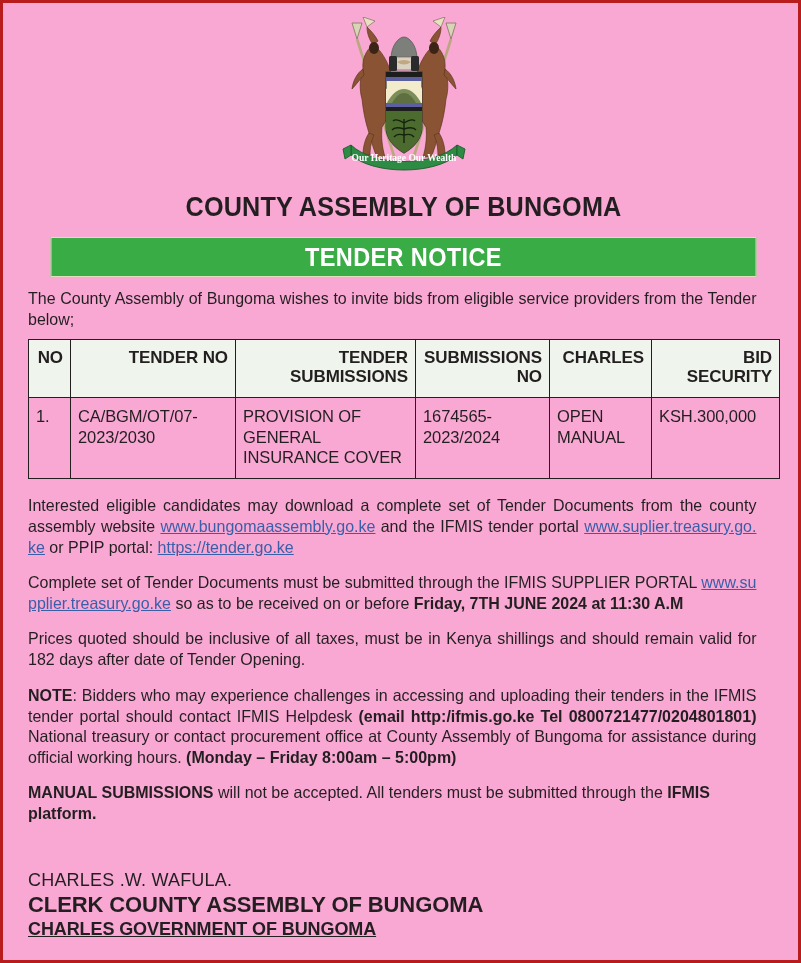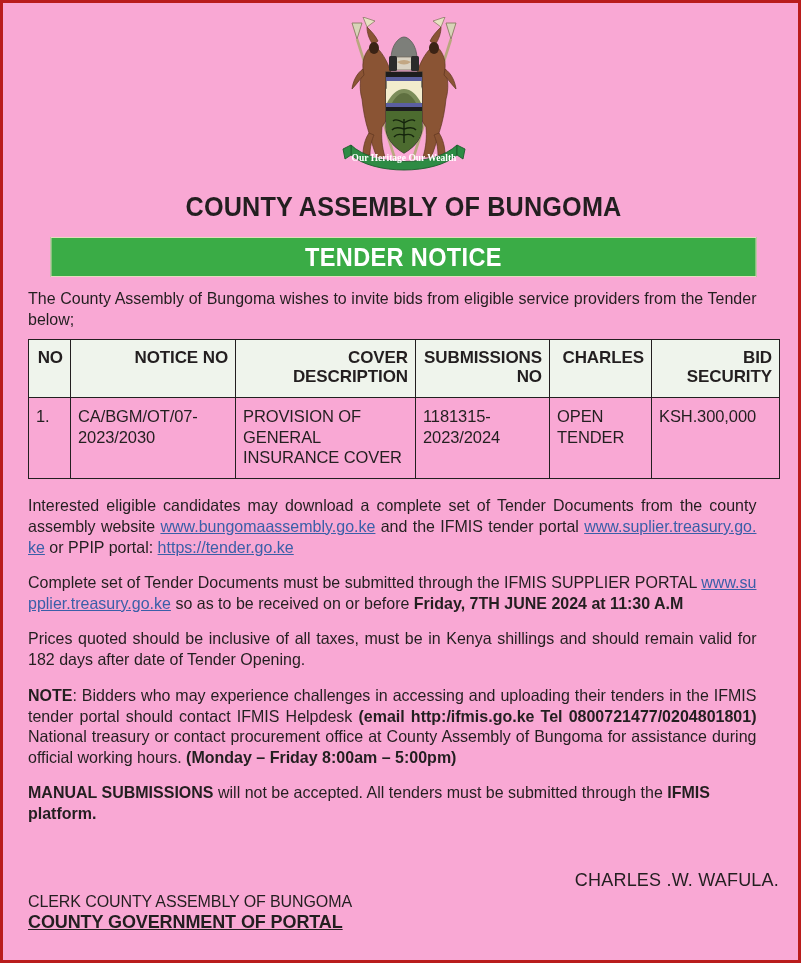--- a/index.html
+++ b/index.html
@@ -125,25 +125,24 @@
   
   .sign {
     margin-top: 46px;
     color: #231f20;
     line-height: 1.22;
   }
   .sign-name {
     font-size: 18px;
     font-weight: normal;
     letter-spacing: 0.2px;
-    text-align: right;
   }
   .sign-role {
-    font-size: 16px;
-    font-weight: normal;
+    font-size: 22px;
+    font-weight: bold;
     letter-spacing: -0.1px;
   }
   .sign-gov {
     font-size: 18px;
     font-weight: bold;
     letter-spacing: -0.1px;
     text-decoration: underline;
     display: inline-block;
   }
 </style>
@@ -234,34 +233,34 @@
         <col class="c-no">
           <col class="c-tno">
           <col class="c-desc">
         <col class="c-neg">
           <col class="c-cat">
           <col class="c-bid">
       </colgroup>
       <thead>
         <tr>
           <th>NO</th>
-          <th>NOTICE NO</th>
-          <th>COVER DESCRIPTION</th>
+          <th>TENDER NO</th>
+          <th>TENDER SUBMISSIONS</th>
           <th>SUBMISSIONS NO</th>
           <th>CHARLES</th>
           <th>BID SECURITY</th>
         </tr>
       </thead>
       <tbody>
         <tr>
           <td>1.</td>
           <td>CA/BGM/OT/07-2023/2030</td>
           <td>PROVISION OF GENERAL INSURANCE COVER</td>
-          <td>1181315-2023/2024</td>
-          <td>OPEN TENDER</td>
+          <td>1674565-2023/2024</td>
+          <td>OPEN MANUAL</td>
           <td>KSH.300,000</td>
         </tr>
       </tbody>
     </table>
 
     <div class="para" style="margin-top:16px;">
       <span>Interested eligible candidates may download a complete set of Tender Documents from the county assembly website </span><a class="link" href="#">www.bungomaassembly.go.ke</a><span> and the IFMIS tender portal </span><a class="link" href="#">www.suplier.treasury.go.ke</a><span> or PPIP portal: </span><a class="link" href="#">https://tender.go.ke</a>
     </div>
 
     <div class="para" style="margin-top:14px;">
@@ -274,17 +273,17 @@
       <b>NOTE</b><span>: Bidders who may experience challenges in accessing and uploading their tenders in the IFMIS tender portal should contact IFMIS Helpdesk </span><b>(email http:/ifmis.go.ke Tel 0800721477/0204801801)</b><span> National treasury or contact procurement office at County Assembly of Bungoma for assistance during official working hours. </span><b>(Monday – Friday 8:00am – 5:00pm)</b>
     </div>
 
     <div class="para manual-block nojustify">
       <b>MANUAL SUBMISSIONS</b><span> will not be accepted. All tenders must be submitted through the </span><b>IFMIS platform.</b>
     </div>
 
     <div class="sign">
       <div class="sign-name">CHARLES .W. WAFULA.</div>
       <div class="sign-role">CLERK COUNTY ASSEMBLY OF BUNGOMA</div>
-      <div><span class="sign-gov">COUNTY GOVERNMENT OF PORTAL</span></div>
+      <div><span class="sign-gov">CHARLES GOVERNMENT OF BUNGOMA</span></div>
     </div>
 
   </div>
 </div>
 
 </body></html>

